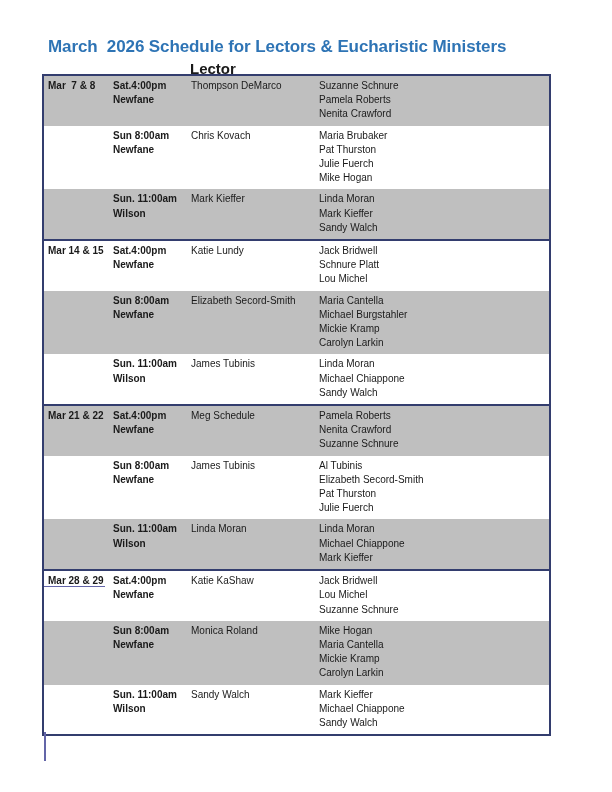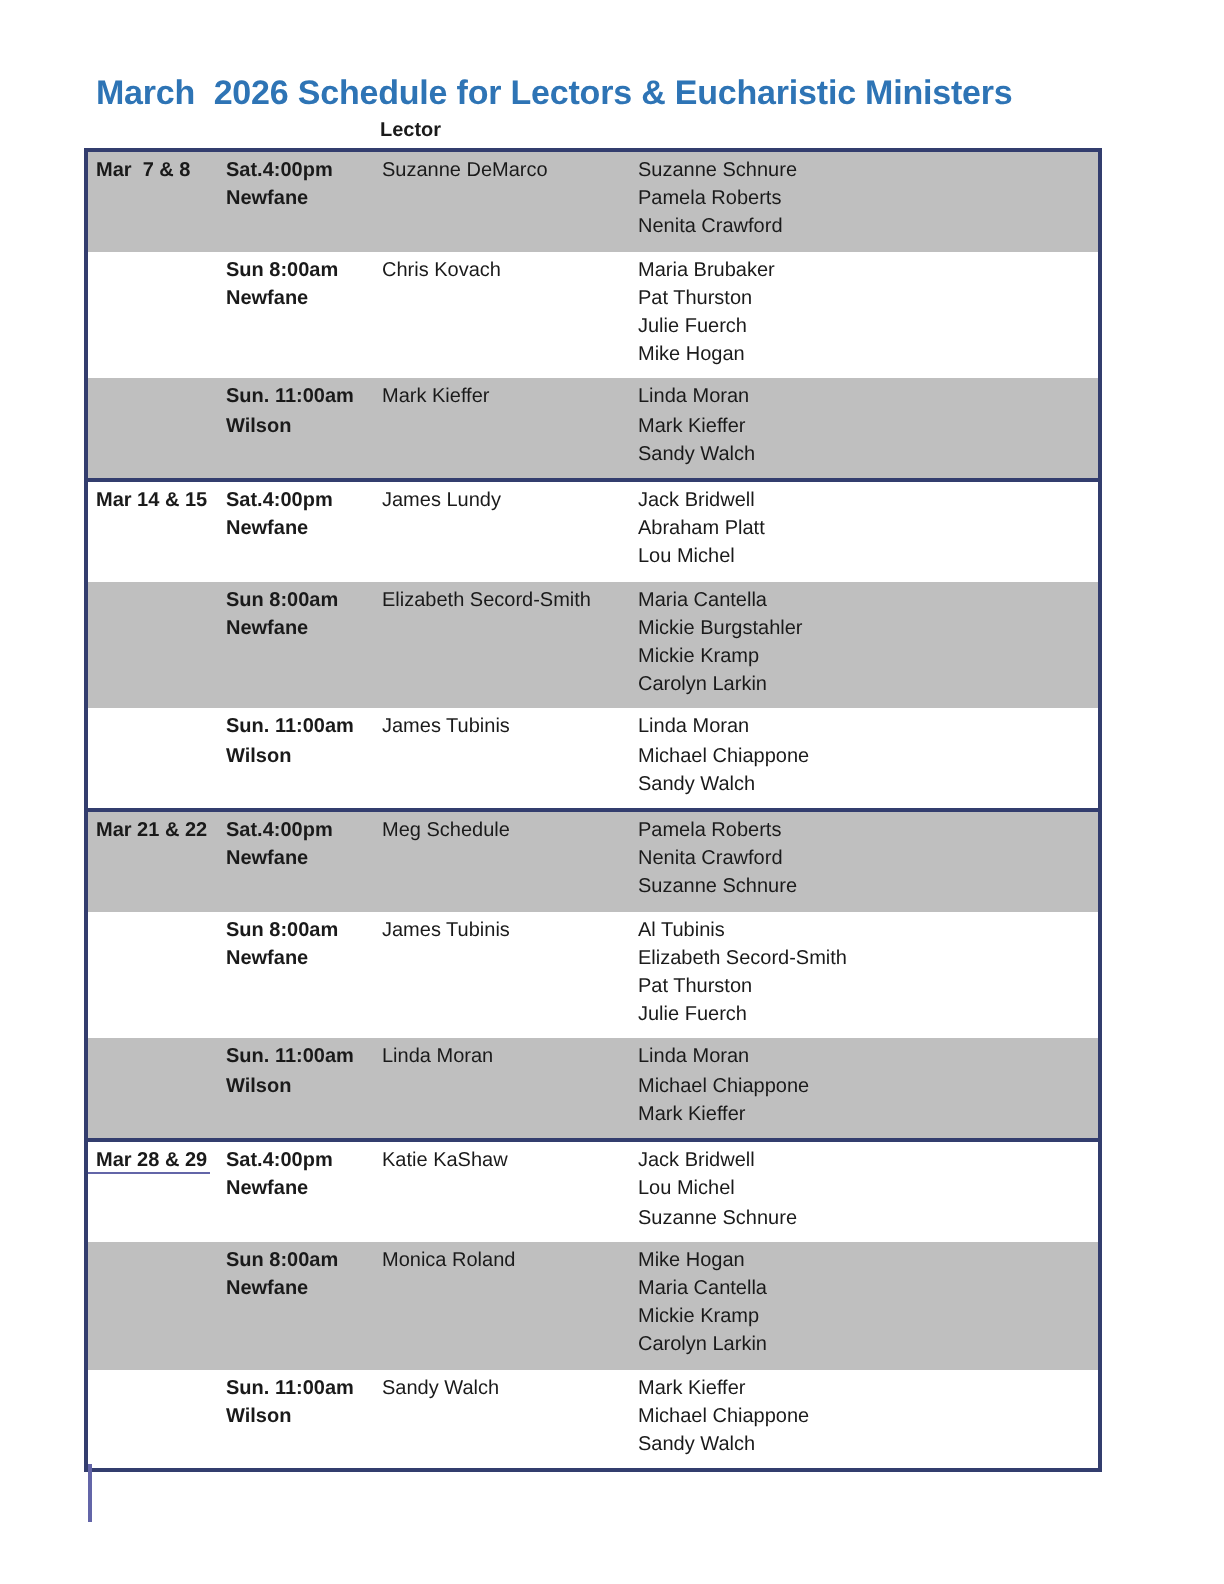--- a/index.html
+++ b/index.html
@@ -20,21 +20,21 @@
   .page{position:absolute;inset:0;background:#fff;}
   .title{
     position:absolute;left:48px;top:37px;margin:0;
     font-size:17px;line-height:20px;font-weight:bold;
     color:var(--blue);
     white-space:pre;
     letter-spacing:-0.1px;
   }
   .col-headers{
     position:absolute;left:42px;top:60px;width:509px;height:13px;
-    font-size:10px;font-weight:bold;
+    font-size:15px;font-weight:bold;
   }
   .col-headers .h-lector{position:absolute;left:148px;top:0;}
   .col-headers .h-em{position:absolute;left:276px;top:17px;}
   table.schedule{
     position:absolute;left:42px;top:74px;
     width:509px;
     border-collapse:collapse;
     font-size:10px;
     line-height:14.2px;
     table-layout:fixed;
@@ -81,21 +81,21 @@
         <col class="c-lector">
         <col class="c-em">
     </colgroup>
   <tbody class="week">
         <tr class="shaded">
           <td><span class="date-text">Mar  7 &amp; 8</span></td>
           <td class="timeloc">
             <div>Sat.4:00pm</div>
             <div>Newfane</div>
           </td>
-          <td><span>Suzanne DeMarco</span></td>
+          <td><span>Thompson DeMarco</span></td>
           <td>
             <div>Suzanne Schnure</div>
             <div>Pamela Roberts</div>
             <div>Nenita Crawford</div>
           </td>
         </tr>
         <tr>
           <td></td>
           <td class="timeloc">
             <div>Sun 8:00am</div>
@@ -123,37 +123,37 @@
           </td>
         </tr>
       </tbody>
       <tbody class="week">
         <tr>
           <td><span class="date-text">Mar 14 &amp; 15</span></td>
           <td class="timeloc">
             <div>Sat.4:00pm</div>
             <div>Newfane</div>
           </td>
-          <td><span>James Lundy</span></td>
+          <td><span>Katie Lundy</span></td>
           <td>
             <div>Jack Bridwell</div>
-            <div>Abraham Platt</div>
+            <div>Schnure Platt</div>
             <div>Lou Michel</div>
           </td>
         </tr>
         <tr class="shaded">
           <td></td>
           <td class="timeloc">
             <div>Sun 8:00am</div>
             <div>Newfane</div>
           </td>
           <td><span>Elizabeth Secord-Smith</span></td>
           <td>
             <div>Maria Cantella</div>
-            <div>Mickie Burgstahler</div>
+            <div>Michael Burgstahler</div>
             <div>Mickie Kramp</div>
             <div>Carolyn Larkin</div>
           </td>
         </tr>
         <tr>
           <td></td>
           <td class="timeloc">
             <div>Sun. 11:00am</div>
             <div>Wilson</div>
           </td>

